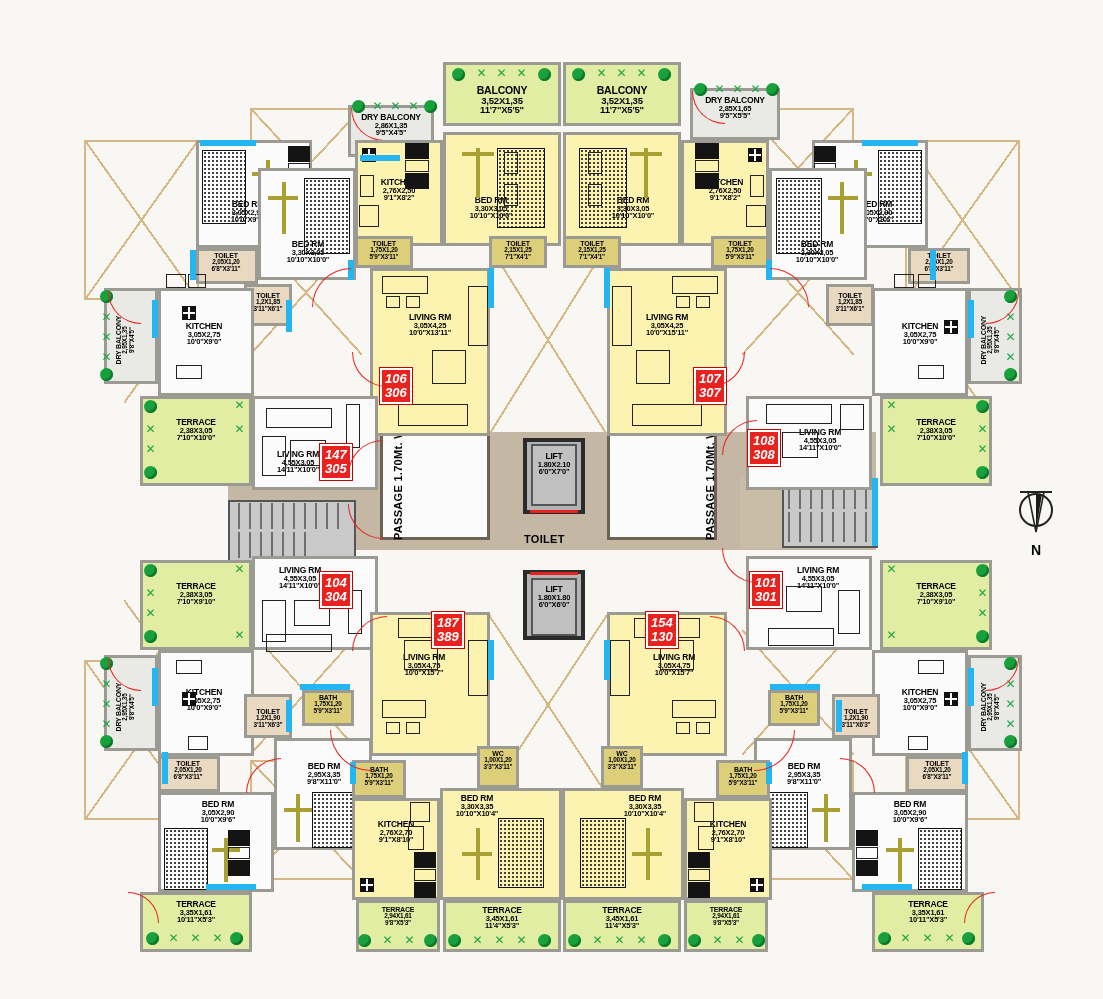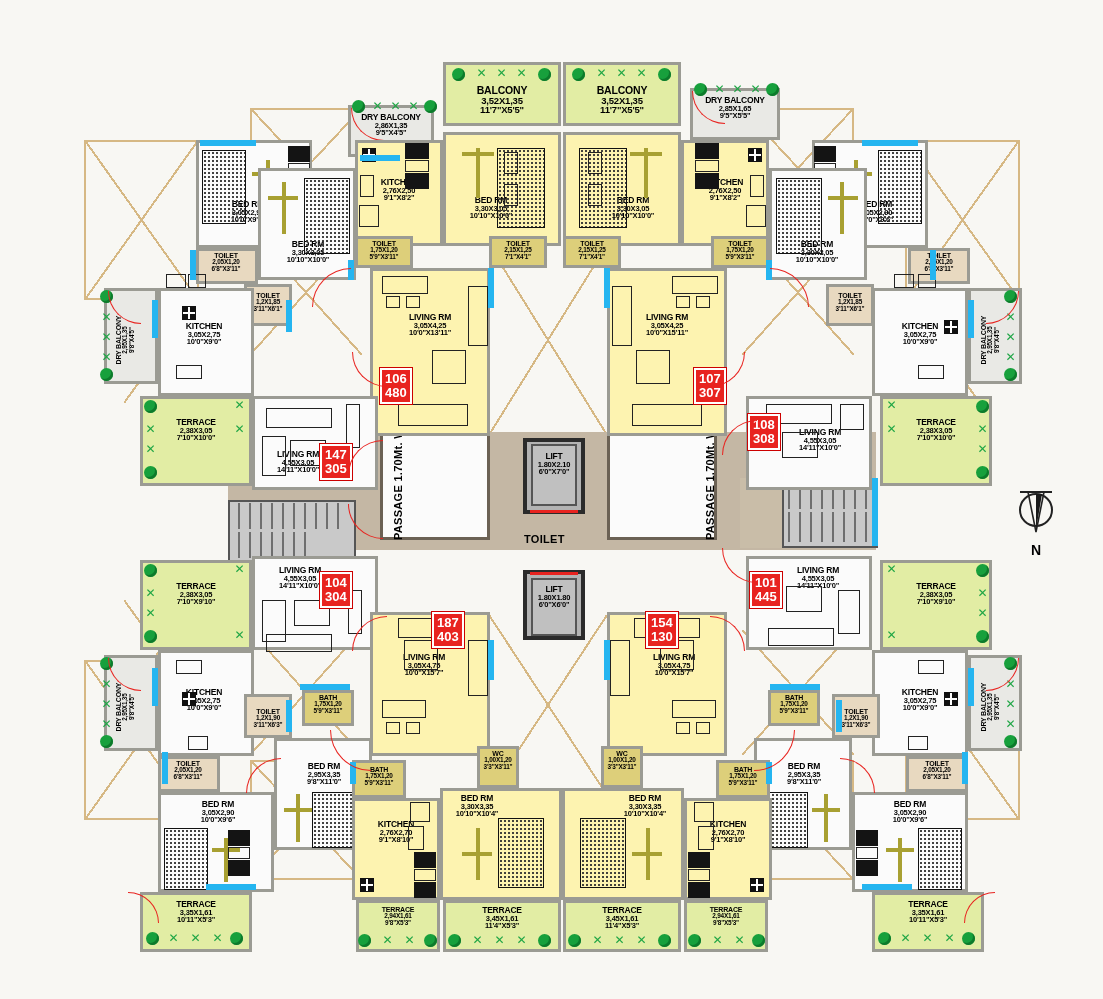--- a/index.html
+++ b/index.html
@@ -31,21 +31,21 @@
   .lbl.sm .f{font-size:7.5px;}
   .lbl.xs .n{font-size:7px;}
   .lbl.xs .d{font-size:6.4px;}
   .lbl.xs .f{font-size:6.4px;}
   .lbl.vert{transform-origin:center center;}
 
   
   .unit{position:absolute;background:#e8231f;color:#fff;border:2px solid #fff;
         font-weight:bold;font-size:13px;line-height:14px;text-align:center;
         padding:2px 3px;box-shadow:0 0 0 1px #c00;}
-  .unit span{display:block;}
+  .unit span{display:block;font-style:italic;}
 
   
   .hatchX{position:absolute;box-sizing:border-box;border:2px solid #d6b884;background:transparent;}
   .hatchX:before,.hatchX:after{content:"";position:absolute;left:0;top:0;width:100%;height:100%;}
   .hatchX:before{background:linear-gradient(to top right,transparent calc(50% - 1px),#d6b884 calc(50% - 1px),#d6b884 calc(50% + 1px),transparent calc(50% + 1px));}
   .hatchX:after{background:linear-gradient(to bottom right,transparent calc(50% - 1px),#d6b884 calc(50% - 1px),#d6b884 calc(50% + 1px),transparent calc(50% + 1px));}
   .opx{position:absolute;box-sizing:border-box;}
   .opx:before,.opx:after{content:"";position:absolute;left:0;top:0;width:100%;height:100%;}
   .opx:before{background:linear-gradient(to top right,transparent calc(50% - 1px),#d6b884 calc(50% - 1px),#d6b884 calc(50% + 1px),transparent calc(50% + 1px));}
   .opx:after{background:linear-gradient(to bottom right,transparent calc(50% - 1px),#d6b884 calc(50% - 1px),#d6b884 calc(50% + 1px),transparent calc(50% + 1px));}
@@ -842,47 +842,47 @@
   <div class="win" style="left:770px;top:684px;width:50px;height:6px;"></div>
   <div class="win" style="left:296px;top:962px;width:0px;height:0px;"></div>
   <div class="win" style="left:206px;top:884px;width:50px;height:6px;"></div>
   <div class="win" style="left:862px;top:884px;width:50px;height:6px;"></div>
   <div class="win" style="left:292px;top:490px;width:6px;height:0px;"></div>
   <div class="win" style="left:872px;top:478px;width:6px;height:68px;"></div>
   <div class="win" style="left:498px;top:133px;width:0;height:0;"></div>
 
   <div class="unit" style="left:750px;top:572px;">
     <span>101</span>
-      <span>445</span>
+      <span>301</span>
   </div>
   <div class="unit" style="left:646px;top:612px;">
     <span>154</span>
       <span>130</span>
   </div>
   <div class="unit" style="left:432px;top:612px;">
     <span>187</span>
-      <span>403</span>
+      <span>389</span>
   </div>
   <div class="unit" style="left:320px;top:572px;">
     <span>104</span>
       <span>304</span>
   </div>
   <div class="unit" style="left:320px;top:444px;">
     <span>147</span>
       <span>305</span>
   </div>
   <div class="unit" style="left:380px;top:368px;">
     <span>106</span>
-      <span>480</span>
+      <span>306</span>
   </div>
   <div class="unit" style="left:694px;top:368px;">
     <span>107</span>
       <span>307</span>
   </div>
-  <div class="unit" style="left:748px;top:414px;">
+  <div class="unit" style="left:748px;top:430px;">
     <span>108</span>
       <span>308</span>
   </div>
 
   <div id="compass" style="left:1008px;top:484px;width:56px;height:80px;">
     <svg width="56" height="64" viewBox="0 0 56 64">
       <circle cx="28" cy="26" r="16" fill="none" stroke="#222" stroke-width="2"></circle>
       <line x1="12" y1="8" x2="44" y2="8" stroke="#222" stroke-width="2"></line>
       <polygon points="28,8 36,8 28,48 20,8" fill="none" stroke="#222" stroke-width="1.6"></polygon>
       <polygon points="28,10 34,10 28,46" fill="#1a1a1a"></polygon>

